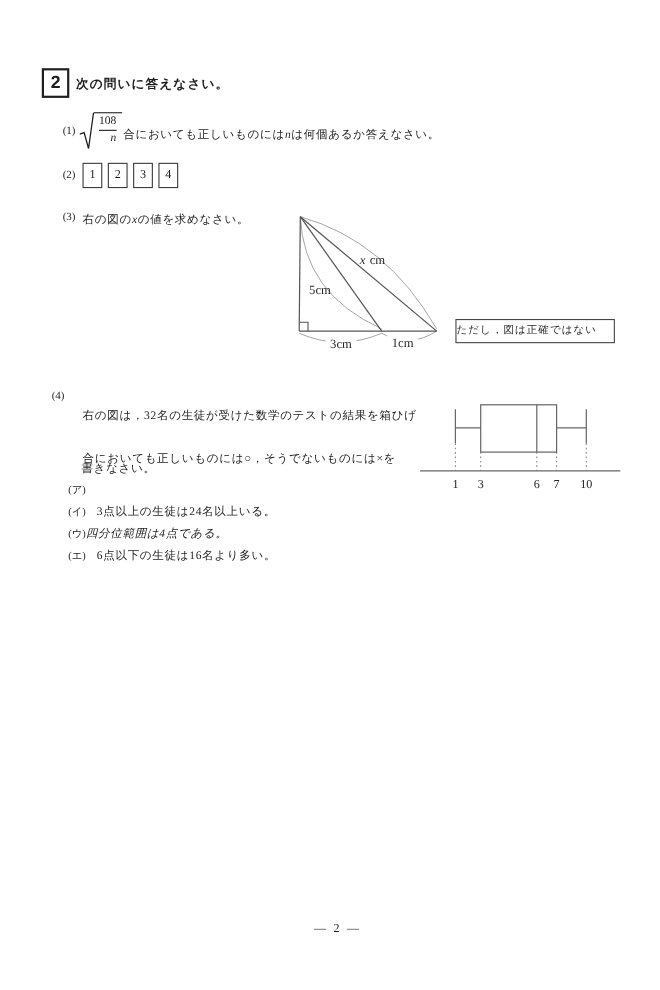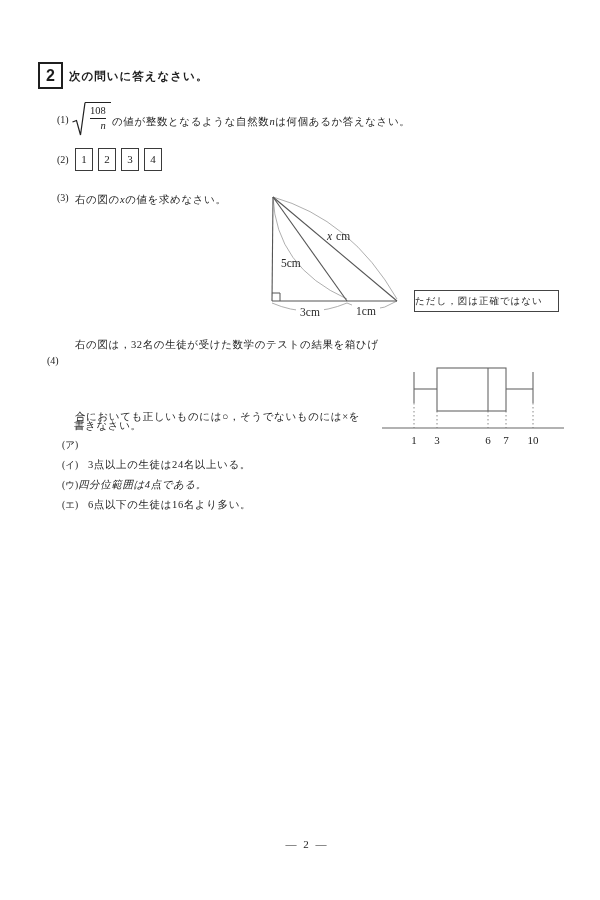--- a/index.html
+++ b/index.html
@@ -71,21 +71,21 @@
     </span>
     <span class="rad-body">
       <span class="frac">
         <span>108</span>
         <span class="bar"></span>
         <span class="var">n</span>
       </span>
     </span>
   </div>
   <div class="abs qtext jp" style="left:112px; top:115px;">
-    <span>の値が整数となるような自然数</span><span class="var">n</span><span>は何個あるか答えなさい。</span>
+    <span>合においても正しいものには</span><span class="var">n</span><span>は何個あるか答えなさい。</span>
   </div>
 
   <div class="abs qlabel" style="left:57px; top:154px;">(2)</div>
   <div class="cards">
     <span class="card">1</span>
     <span class="card">2</span>
     <span class="card">3</span>
     <span class="card">4</span>
   </div>
 
@@ -115,21 +115,21 @@
       <text x="74" y="54" font-size="11.5" fill="#2a2a2a"><tspan font-style="italic">x</tspan><tspan dx="4">cm</tspan></text>
       <text x="28" y="81" font-size="11.5" fill="#2a2a2a">5cm</text>
       <text x="57" y="130" font-size="11.5" fill="#2a2a2a" text-anchor="middle">3cm</text>
       <text x="113" y="129" font-size="11.5" fill="#2a2a2a" text-anchor="middle">1cm</text>
     </svg>
   </div>
 
   <div class="note-box">ただし，図は正確ではない</div>
 
   <div class="abs qlabel" style="left:47px; top:355px;">(4)</div>
-  <div class="abs qtext jp" style="left:75px; top:338px;font-family:Liberation Serif, serif;">右の図は，32名の生徒が受けた数学のテストの結果を箱ひげ</div>
+  <div class="abs qtext jp" style="left:75px; top:371px;font-family:Liberation Serif, serif;">右の図は，32名の生徒が受けた数学のテストの結果を箱ひげ</div>
   <div class="abs qtext jp" style="left:75px; top:410px;">合においても正しいものには○，そうでないものには×を</div>
   <div class="abs qtext jp" style="left:74px; top:419px;">書きなさい。</div>
 
   <div class="abs opt-label" style="left:62px; top:439px;">(ア)</div>
 
   <div class="abs opt-label" style="left:62px; top:459px;">(イ)</div>
   <div class="abs qtext jp" style="left:88px; top:458px;">3点以上の生徒は24名以上いる。</div>
 
   <div class="abs opt-label" style="left:62px; top:479px;">(ウ)</div>
   <div class="abs qtext jp" style="left:78px; top:478px;font-style:italic;">四分位範囲は4点である。</div>

